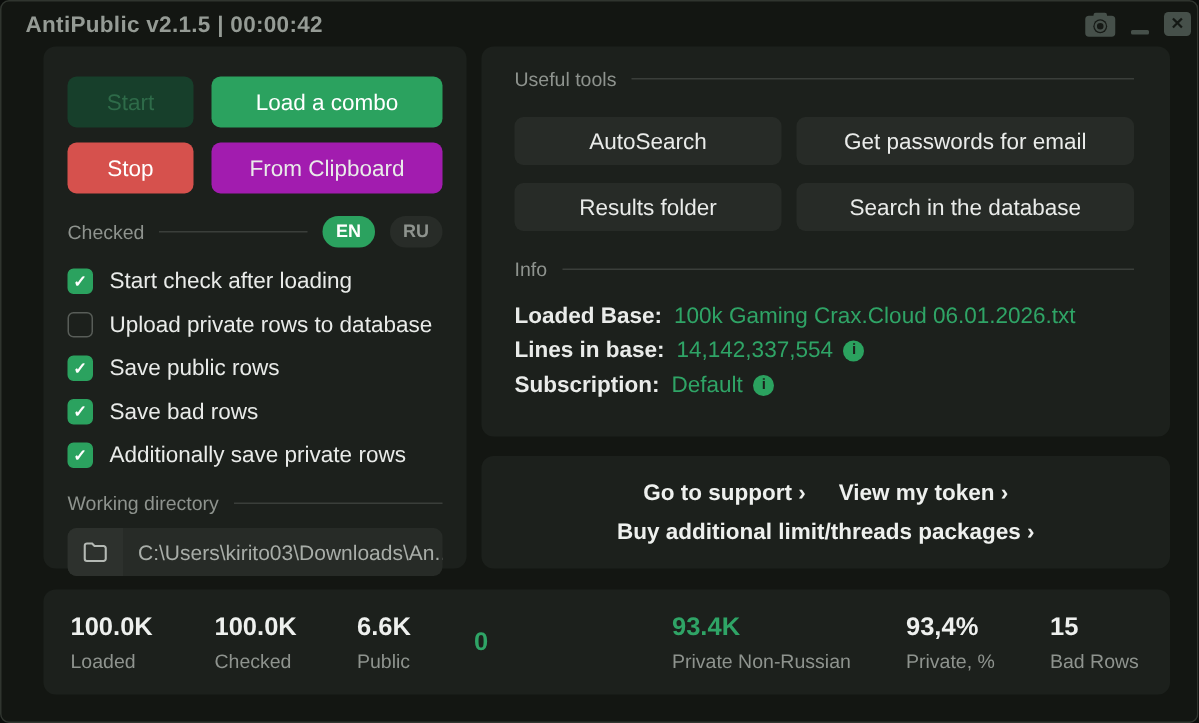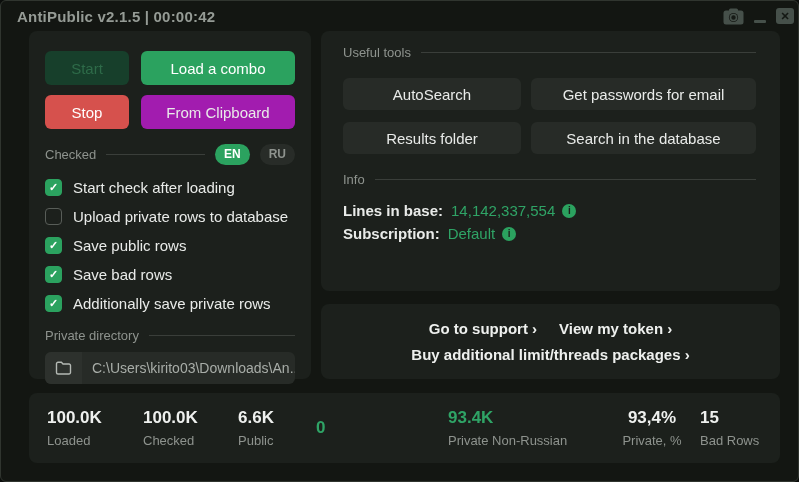--- a/index.html
+++ b/index.html
@@ -116,21 +116,21 @@
   
   .links-line { display: flex; gap: 22px; }
   .link { font-size: 15px; font-weight: 600; color: #eef0ee; cursor: pointer; }
 
   
   .stat { display: flex; flex-direction: column; gap: 5px; }
   .stat .value { font-size: 17px; font-weight: 600; color: #eef0ee; }
   .stat.green .value { color: #2fa466; }
   .stat .label { font-size: 13px; color: #8e938e; }
   .stat-0 { width: 96px; } .stat-1 { width: 95px; } .stat-2 { width: 78px; }
-  .stat-3 { width: 132px; } .stat-4 { width: 156px; } .stat-5 { width: 96px; align-items: center; }
+  .stat-3 { width: 132px; } .stat-4 { width: 156px; } .stat-5 { width: 96px; }
 
   svg { display: block; }
 </style>
 </head>
 <body>
 
 <div class="window">
 
   <div class="titlebar">
     <div class="title">AntiPublic v2.1.5 | 00:00:42</div>
@@ -186,21 +186,21 @@
         <span class="checkbox">✓</span>
         <span class="checkbox-label">Save bad rows</span>
       </div>
       <div class="checkbox-row checked">
         <span class="checkbox">✓</span>
         <span class="checkbox-label">Additionally save private rows</span>
       </div>
     </div>
 
     <div class="section-row workdir-row">
-      <span class="section-label">Private directory</span>
+      <span class="section-label">Working directory</span>
       <span class="divider"></span>
     </div>
     <div class="workdir-input">
       <button class="workdir-folder-btn">
         <span>
           <svg width="17" height="14" viewBox="0 0 17 14">
             <path d="M1.5 3 V11.5 a1.5 1.5 0 0 0 1.5 1.5 H14 a1.5 1.5 0 0 0 1.5 -1.5 V4.5 a1.5 1.5 0 0 0 -1.5 -1.5 H8 L6.4 1.3 H3 a1.5 1.5 0 0 0 -1.5 1.5 Z" fill="none" stroke="#b4b9b4" stroke-width="1.4"></path>
           </svg>
         </span>
       </button>
@@ -218,20 +218,25 @@
       <button class="tool-btn">Get passwords for email</button>
       <button class="tool-btn">Results folder</button>
       <button class="tool-btn">Search in the database</button>
     </div>
 
     <div class="section-row info-row-header">
       <span class="section-label">Info</span>
       <span class="divider"></span>
     </div>
     <div class="info-list">
+      <div class="info-line">
+        <span class="label">Loaded Base:</span>
+        <span class="value">100k Gaming Crax.Cloud 06.01.2026.txt</span>
+
+      </div>
       <div class="info-line has-icon">
         <span class="label">Lines in base:</span>
         <span class="value">14,142,337,554</span>
         <span class="info-icon">i</span>
       </div>
       <div class="info-line has-icon">
         <span class="label">Subscription:</span>
         <span class="value">Default</span>
         <span class="info-icon">i</span>
       </div>

